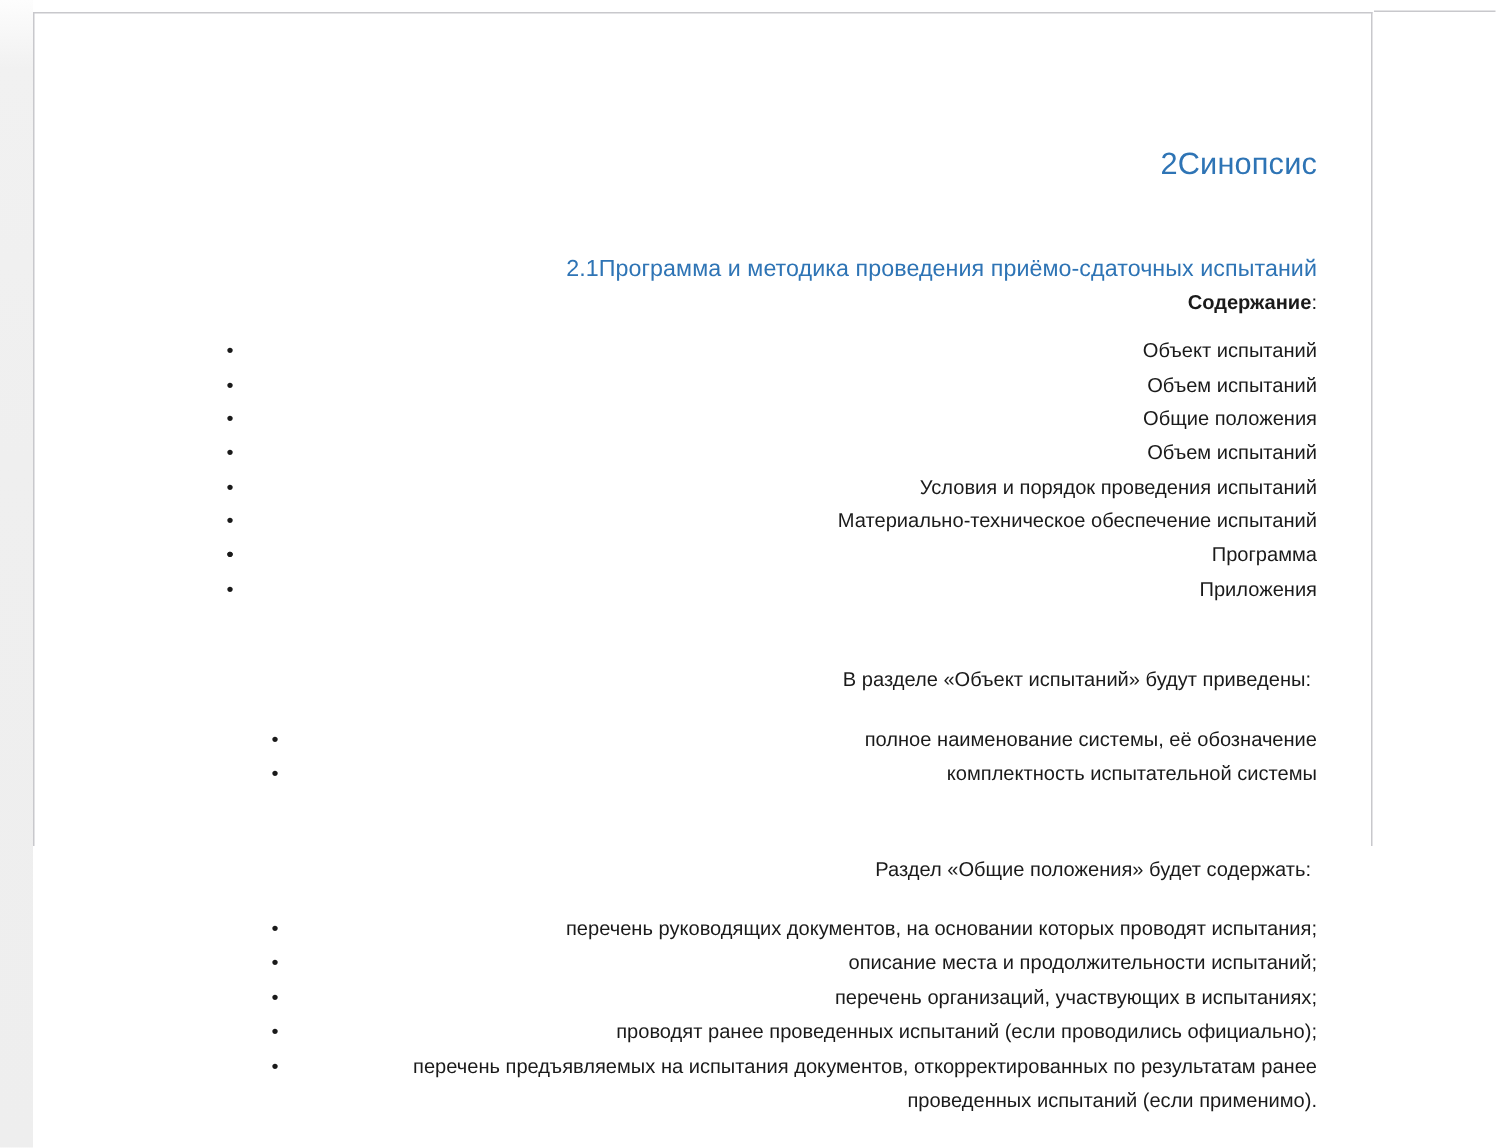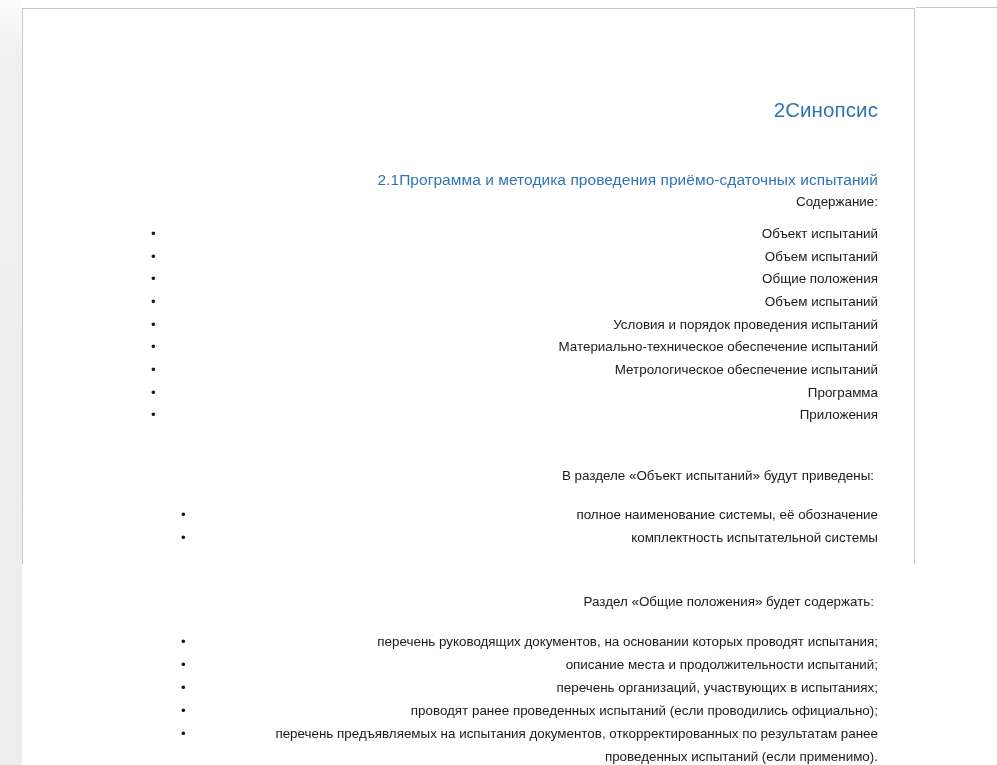--- a/index.html
+++ b/index.html
@@ -97,21 +97,21 @@
     white-space: pre;
   }
   .h2 .num { display: inline-block; min-width: 44px; margin-top: 40px; }
 
   .lead {
     font-size: 13.4px;
     line-height: 19px;
     margin: 0 0 12px 0;
     color: #1a1a1a;
   }
-  .lead b { font-weight: 400; }
+  .lead b { font-weight: 700; }
 
   
   ul.lvl1 {
     list-style: none;
     margin: 0;
     padding: 0;
   }
   ul.lvl1 > li {
     position: relative;
     padding-left: 29px;
@@ -181,21 +181,21 @@
 
       <div class="lead"><b>Содержание</b><span>:</span></div>
 
       <ul class="lvl1">
         <li><span class="bullet">•</span><span>Объект испытаний</span></li>
         <li><span class="bullet">•</span><span>Объем испытаний</span></li>
         <li><span class="bullet">•</span><span>Общие положения</span></li>
         <li><span class="bullet">•</span><span>Объем испытаний</span></li>
         <li><span class="bullet">•</span><span>Условия и порядок проведения испытаний</span></li>
         <li><span class="bullet">•</span><span>Материально-техническое обеспечение испытаний</span></li>
-        <li><span class="bullet">•</span><span>Метрологическое обеспечение испытаний</span></li>
+        <li><span class="bullet">•</span></li>
         <li><span class="bullet">•</span><span>Программа</span></li>
         <li><span class="bullet">•</span><span>Приложения</span></li>
       </ul>
 
       <div class="sp-34"></div>
 
       <div class="para">В разделе «Объект испытаний» будут приведены:</div>
 
       <div class="sp-12"></div>
 

